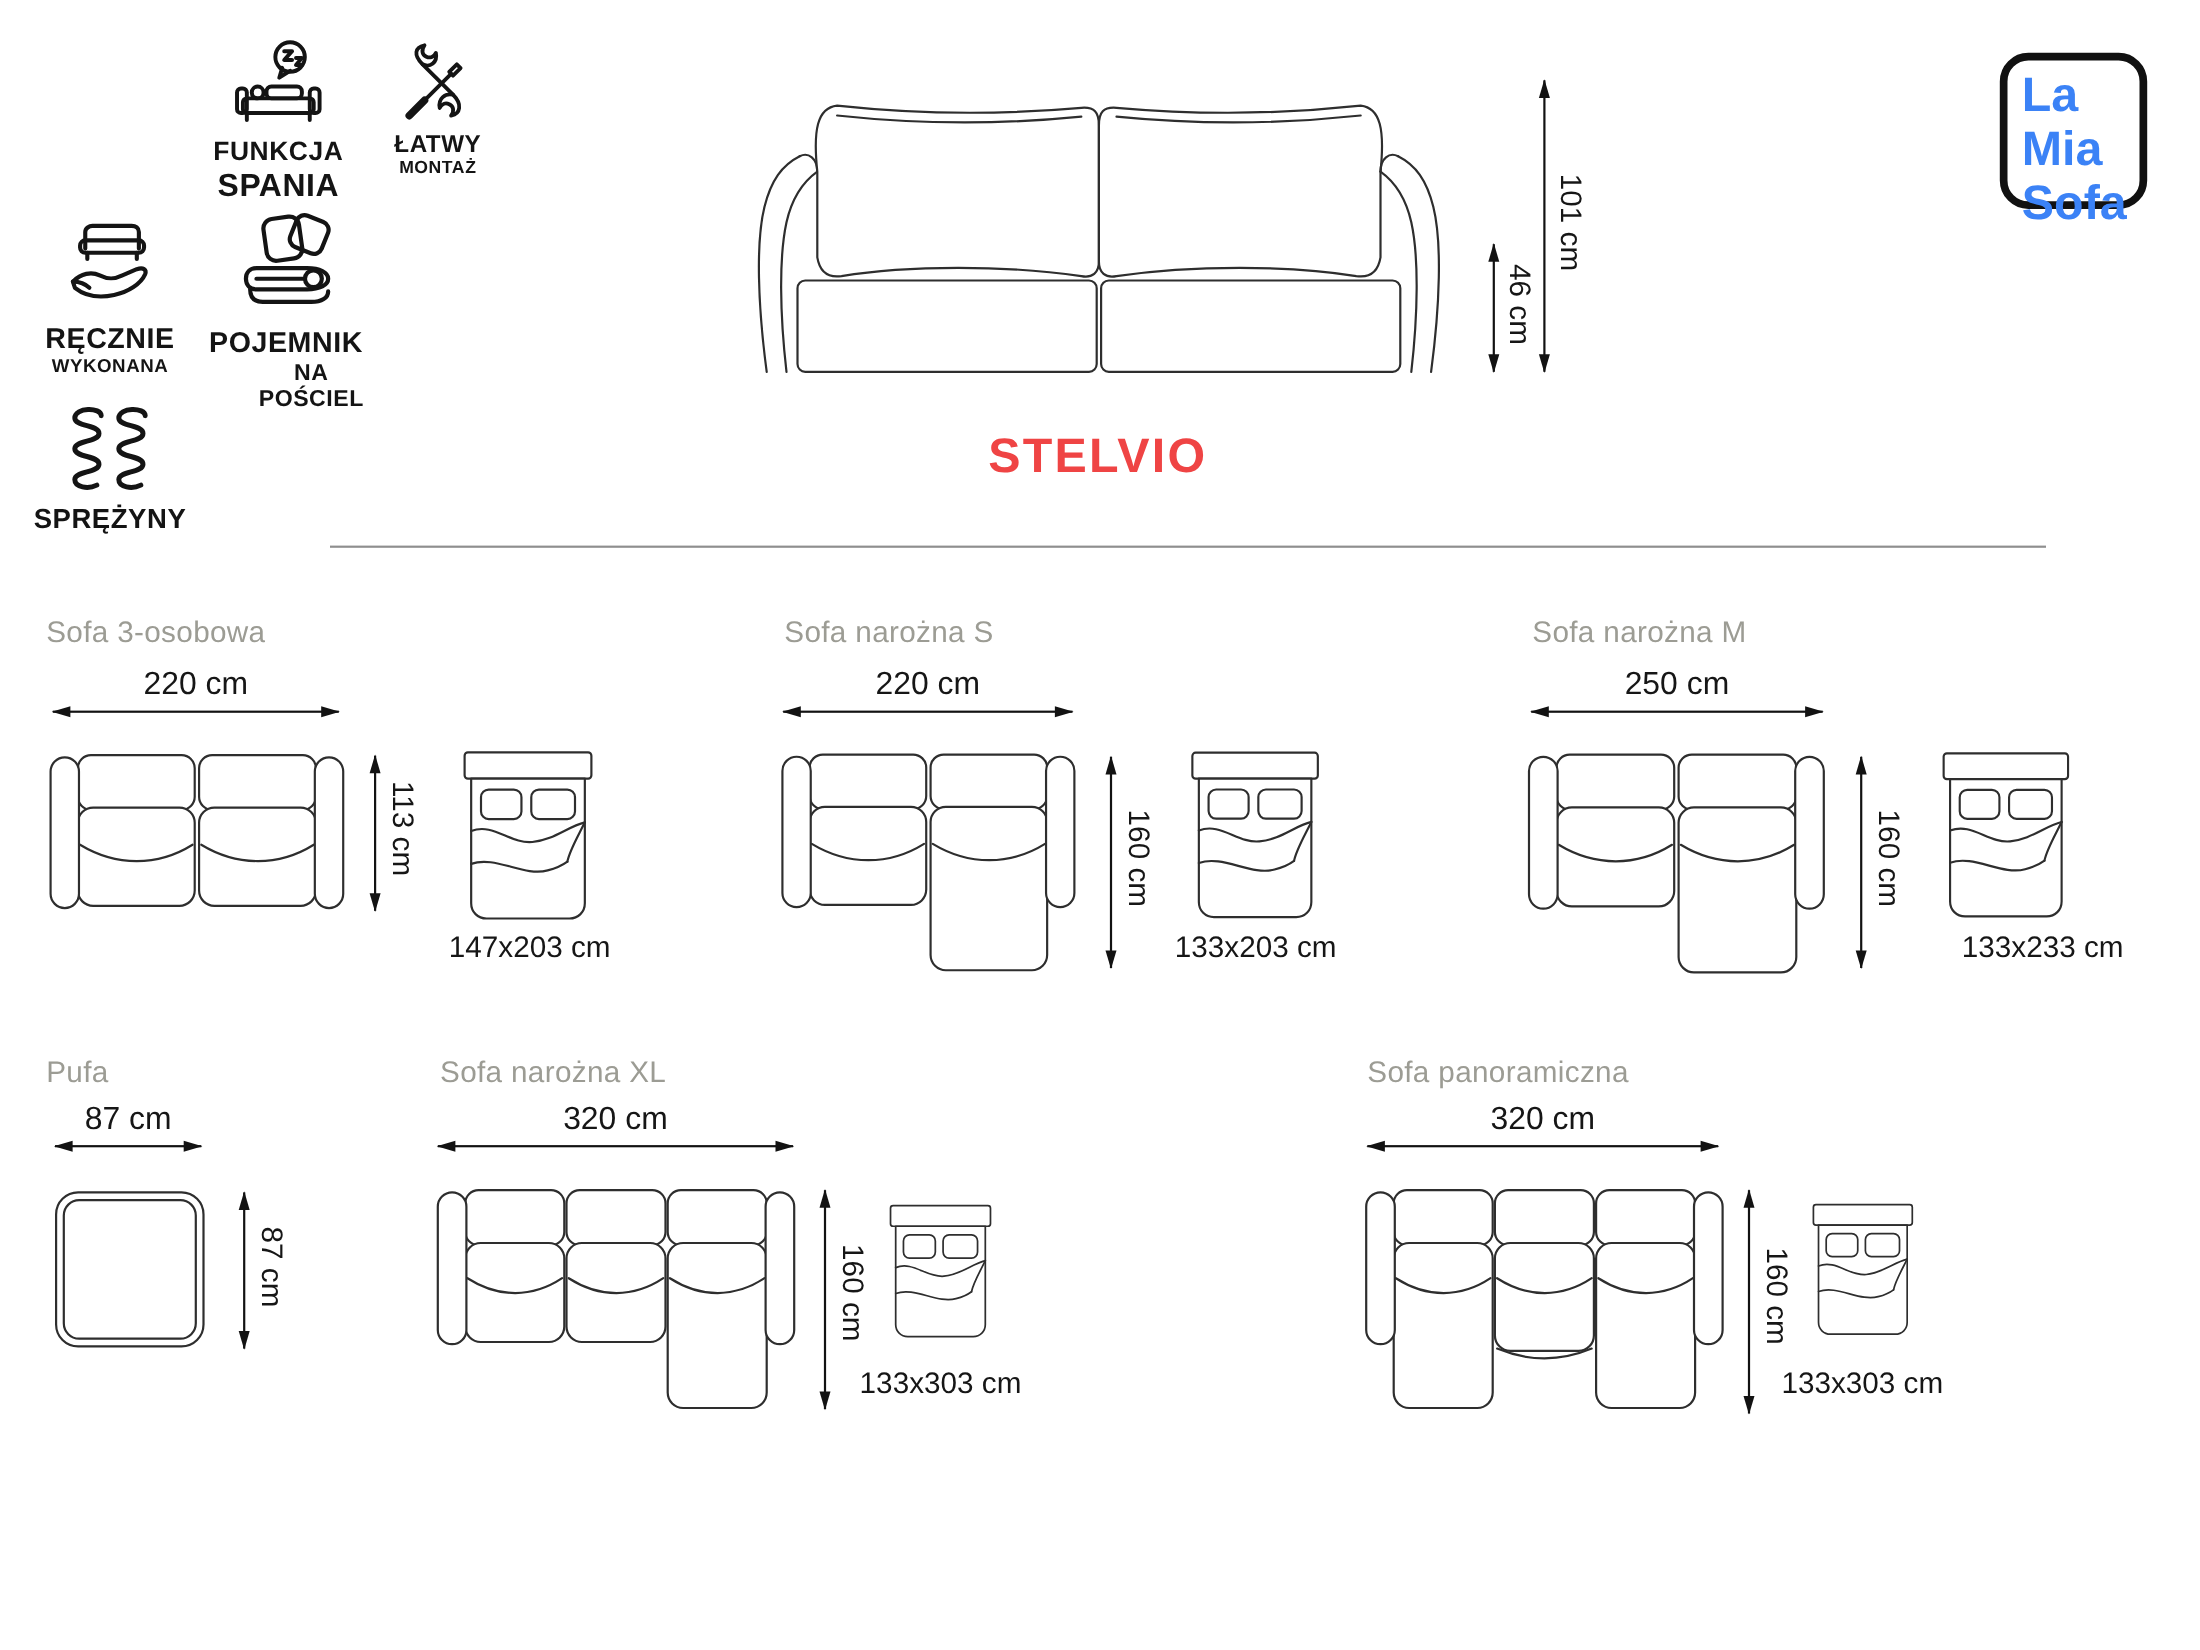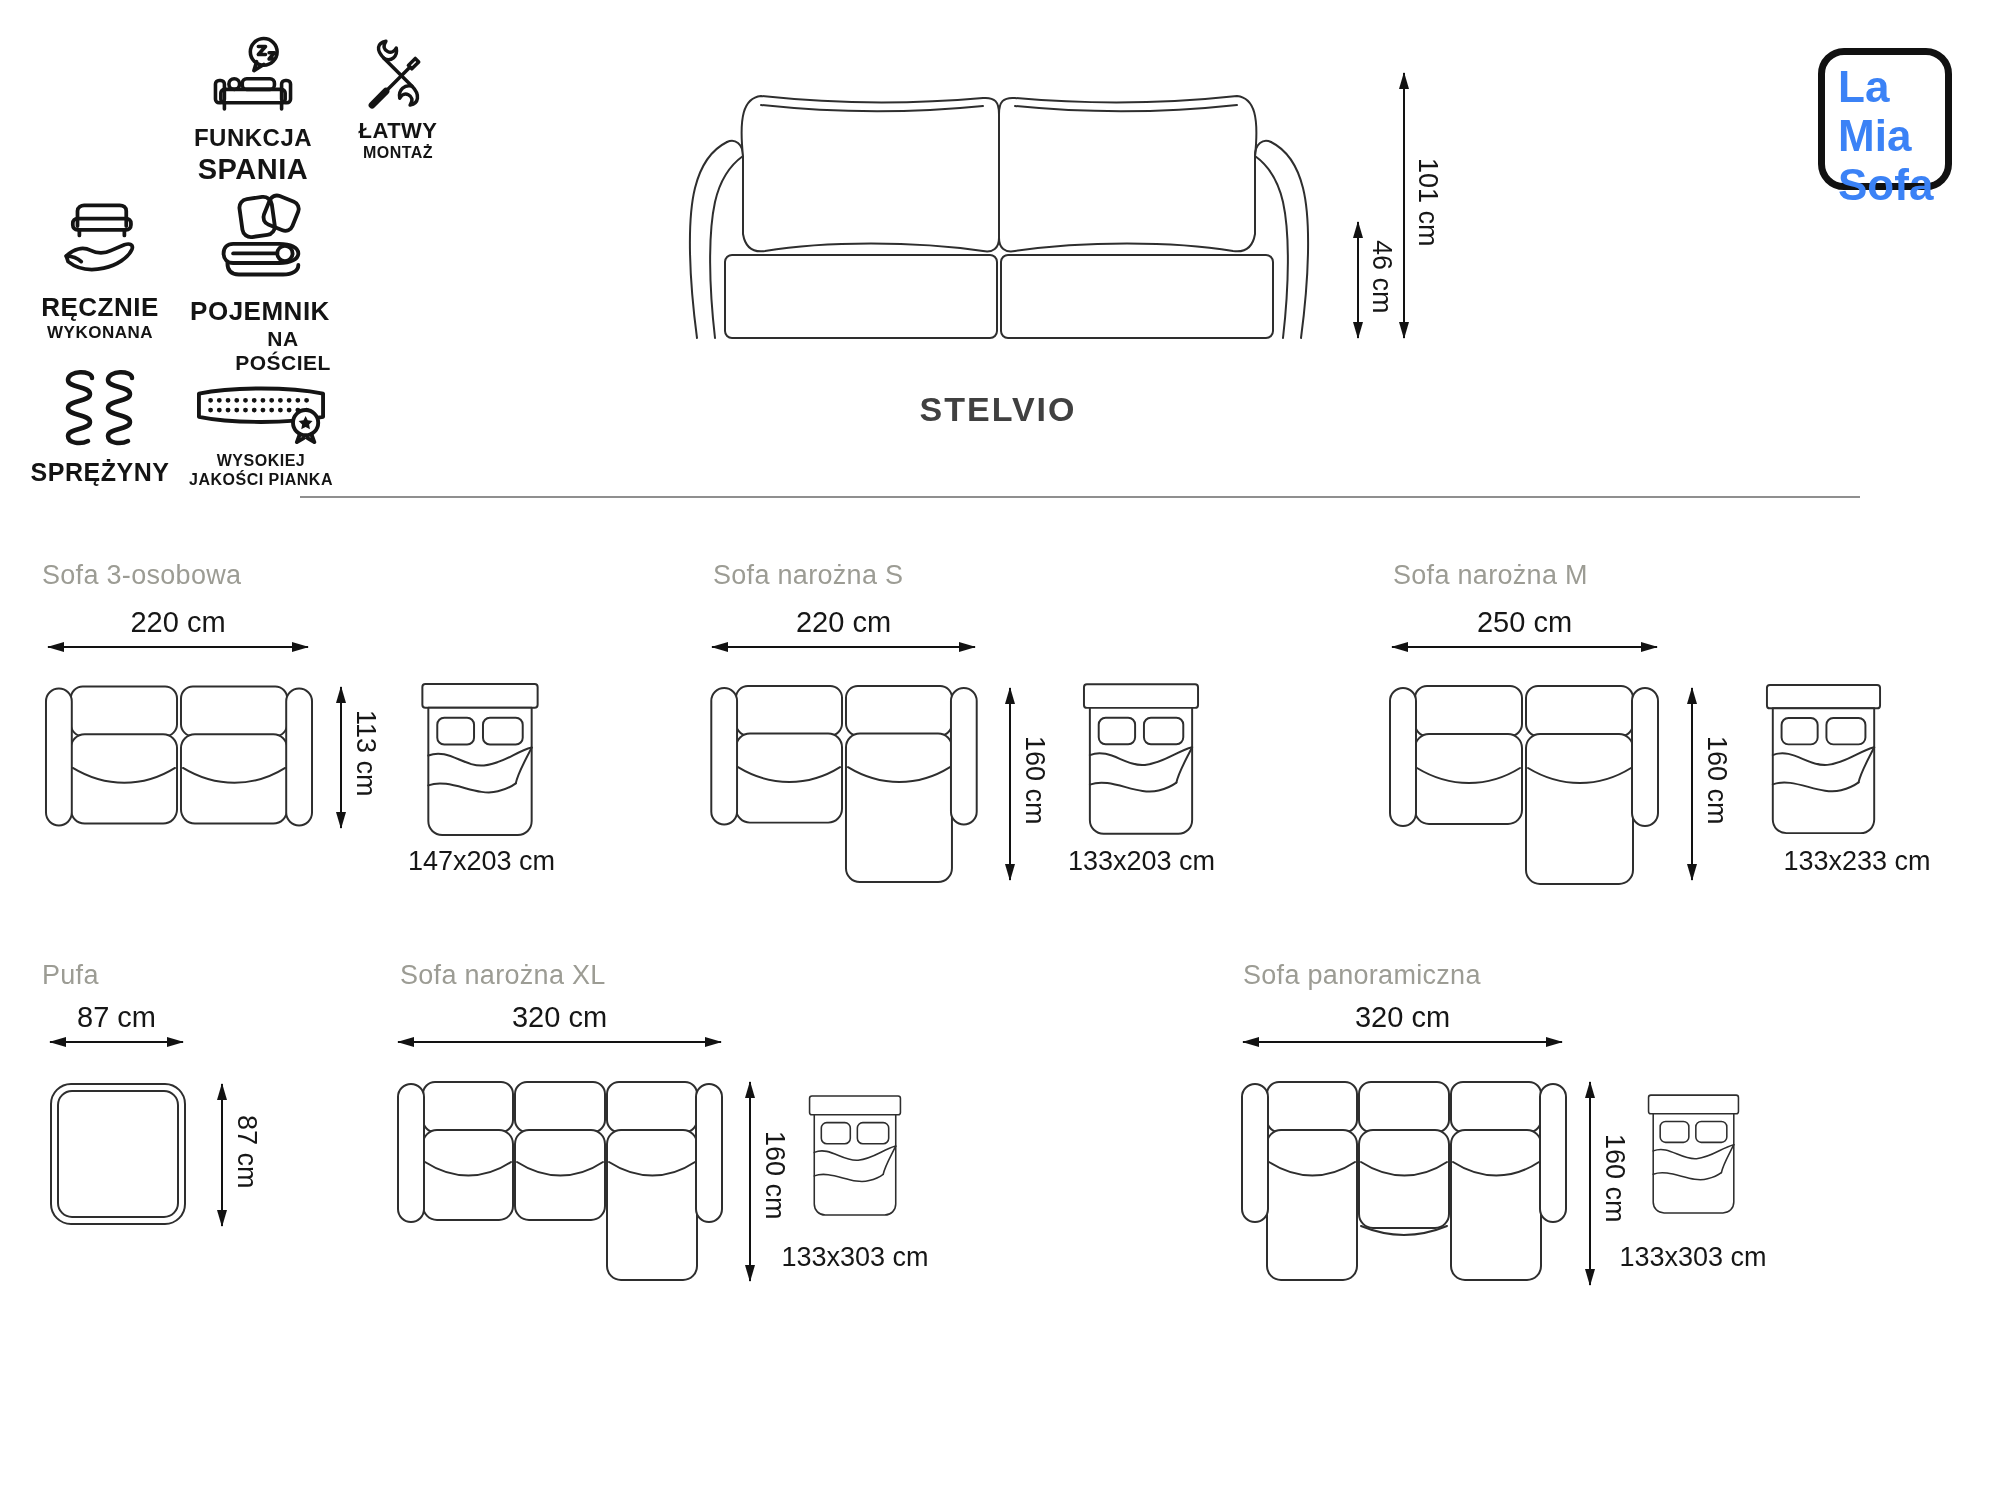--- a/index.html
+++ b/index.html
@@ -28,21 +28,21 @@
   .varrow{position:absolute;width:0;border-left:2px solid #121212;}
   .varrow::before{content:"";position:absolute;top:-1px;left:-6px;width:0;height:0;
     border-style:solid;border-width:0 5px 17px 5px;border-color:transparent transparent #121212 transparent;}
   .varrow::after{content:"";position:absolute;bottom:-1px;left:-6px;width:0;height:0;
     border-style:solid;border-width:17px 5px 0 5px;border-color:#121212 transparent transparent transparent;}
   .dim{position:absolute;font-size:29px;color:#161616;text-align:center;white-space:nowrap;}
   .dimv{position:absolute;font-size:27px;color:#161616;writing-mode:vertical-rl;white-space:nowrap;}
   .bedsize{position:absolute;font-size:27px;color:#161616;text-align:center;white-space:nowrap;}
   
   .vtitle{position:absolute;font-size:27px;font-weight:500;color:#9c9c94;letter-spacing:.3px;white-space:nowrap;}
-  .product{position:absolute;font-size:34px;font-weight:700;letter-spacing:2px;color:#404040;text-align:center;}
+  .product{position:absolute;font-size:44px;font-weight:700;letter-spacing:2px;color:#ef4444;text-align:center;}
   .divider{position:absolute;background:#8f8f8f;}
   
   .logo{position:absolute;box-sizing:border-box;border:7px solid #111;border-radius:26px;background:#fff;
     padding:8px 0 0 13px;}
   .logo div{font-size:44px;font-weight:800;line-height:1.11;color:#3b82f6;letter-spacing:0;}
 </style>
 </head>
 <body>
 
 <div class="canvas">
@@ -105,32 +105,20 @@
 
   <div class="feature" style="left:25px;top:368px;width:150px;">
     <svg width="80" height="82" viewBox="0 0 80 82" stroke-width="4.5">
       <path d="M32 10 C32 2 8 2 8 12 C8 20 30 18 30 26 C30 34 8 32 8 40 C8 48 30 46 30 54 C30 62 8 60 8 68 C8 75 20 77 28 73"></path>
       <path d="M72 10 C72 2 48 2 48 12 C48 20 70 18 70 26 C70 34 48 32 48 40 C48 48 70 46 70 54 C70 62 48 60 48 68 C48 75 60 77 68 73"></path>
     </svg>
     <div class="fl s25 mt8">SPRĘŻYNY</div>
     <div class="fl s16"></div>
   </div>
 
-  <div class="feature" style="left:172px;top:380px;width:178px;">
-    <svg width="140" height="64" viewBox="0 0 140 66" stroke-width="4">
-      <path d="M6 14 C40 7 100 7 134 14 L134 38 C100 45 40 45 6 38 Z"></path>
-      <line x1="18" y1="21" x2="122" y2="21" stroke-dasharray="0 9" stroke-width="5"></line>
-      <line x1="18" y1="31" x2="122" y2="31" stroke-dasharray="0 9" stroke-width="5"></line>
-      <circle cx="116" cy="44" r="13" fill="#fff"></circle>
-      <path d="M116 37 l2.2 4.6 5 .7 -3.6 3.5 .9 5 -4.5 -2.4 -4.5 2.4 .9 -5 -3.6 -3.5 5 -.7 Z" fill="#141414" stroke="none"></path>
-      <path d="M110 56 L107 64 L114 60 M122 56 L125 64 L118 60"></path>
-    </svg>
-    <div class="fl s16 mt8">WYSOKIEJ</div>
-    <div class="fl s16">JAKOŚCI PIANKA</div>
-  </div>
 
   <div class="art" style="left:665px;top:42px;width:668px;height:300px;">
     <svg viewBox="0 0 668 300">
       <g class="draw">
         <path class="nofill" d="M32 296 C24 236 22 178 30 146 C36 122 46 108 62 100"></path>
         <path class="nofill" d="M50 296 C44 244 43 192 50 160 C55 138 64 124 78 114"></path>
         <path class="nofill" d="M62 100 C70 96 78 102 78 114"></path>
         <path d="M78 114 C74 76 78 56 96 54 C170 62 250 62 318 56 C330 55 334 60 334 72 L334 196 C334 206 328 211 318 209 C250 199 160 199 100 209 C86 211 80 204 78 192 Z"></path>
         <path class="nofill" d="M96 63 C170 71 248 71 318 64"></path>
         <path d="M590 114 C594 76 590 56 572 54 C498 62 418 62 350 56 C338 55 334 60 334 72 L334 196 C334 206 340 211 350 209 C418 199 508 199 568 209 C582 211 588 204 590 192 Z"></path>

